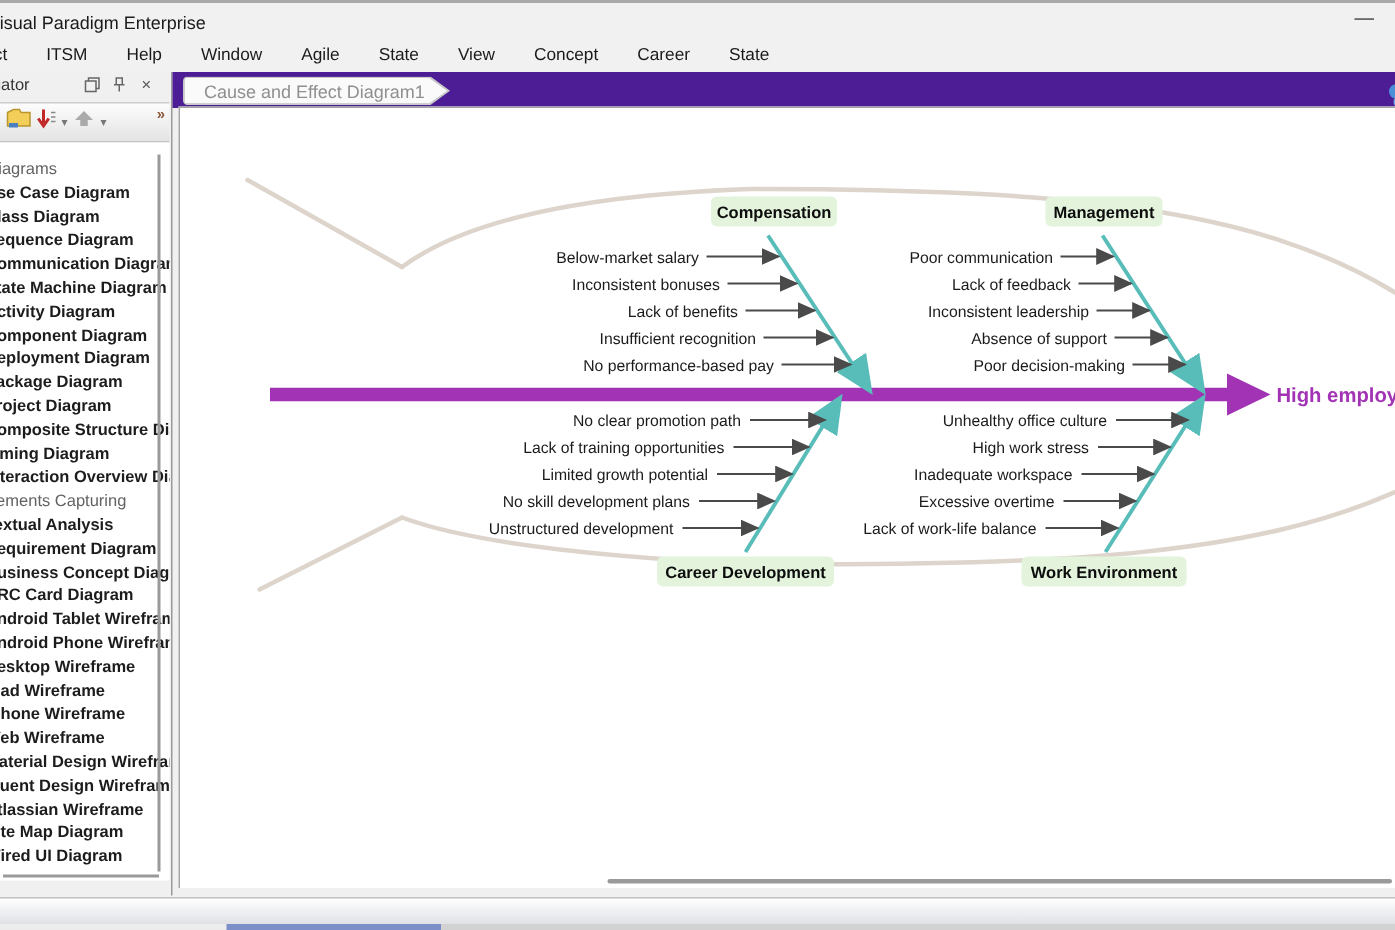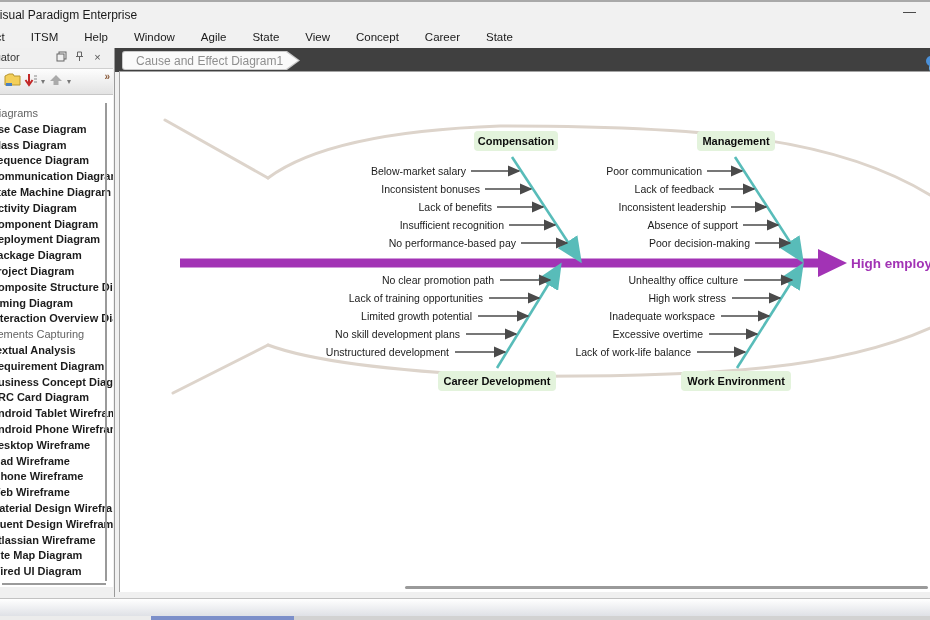--- a/index.html
+++ b/index.html
@@ -27,21 +27,21 @@
   .tb-overflow { position:absolute; right:3px; top:2px; font-size:10px; color:#8a5a3a; font-weight:bold; }
   .tree { position:absolute; left:0; top:47px; bottom:10px; width:113px; background:#fff; overflow:hidden; }
   .tree ul { list-style:none; margin-top:11px; }
   .tree li { height:15.8px; line-height:15.8px; font-size:11px; white-space:nowrap; }
   .tree li.item { margin-left:-10px; font-weight:bold; color:#1c1c1c; }
   .tree li.cat  { margin-left:-35px; font-weight:normal; color:#636363; }
   .v-scroll { position:absolute; left:105px; top:55px; width:2px; height:478px; background:#9a9a9a; }
   .h-scroll-side { position:absolute; left:2px; bottom:12px; width:104px; height:2px; background:#9a9a9a; }
 
   
-  .tabbar { position:absolute; left:115px; top:48px; width:815px; height:24px; background:#404040; }
+  .tabbar { position:absolute; left:115px; top:48px; width:815px; height:24px; background:#4c1d95; }
   .tab { position:absolute; left:7px; top:3px; width:178px; height:19px; }
   .tab-bg { position:absolute; inset:0; background:#c9c9c9; clip-path:polygon(0 0,165px 0,178px 9.5px,165px 19px,0 19px); border-radius:3px 0 0 3px; }
   .tab-bg::after { content:""; position:absolute; left:1px; top:1px; width:176px; height:17px; background:#fafafa; clip-path:polygon(0 0,163px 0,175px 8.5px,163px 17px,0 17px); border-radius:2px 0 0 2px; }
   .tab-label { position:absolute; left:14px; top:3px; font-size:12px; color:#8f8f8f; white-space:nowrap; }
   .community-icon { position:absolute; left:798px; top:6px; width:22px; height:18px; }
   .canvas { position:absolute; left:119px; top:71px; width:811px; height:521px; background:#fff; border-left:1px solid #a3a3a3; border-top:1px solid #a3a3a3; }
   .canvas-hscroll { position:absolute; left:405px; top:586px; width:523px; height:3px; background:#9a9a9a; border-radius:2px; }
 
   
   .statusbar { position:absolute; left:0; top:598px; width:930px; height:18px; background:linear-gradient(#ffffff,#dfe1e6); border-top:1px solid #c2c2c2; }

